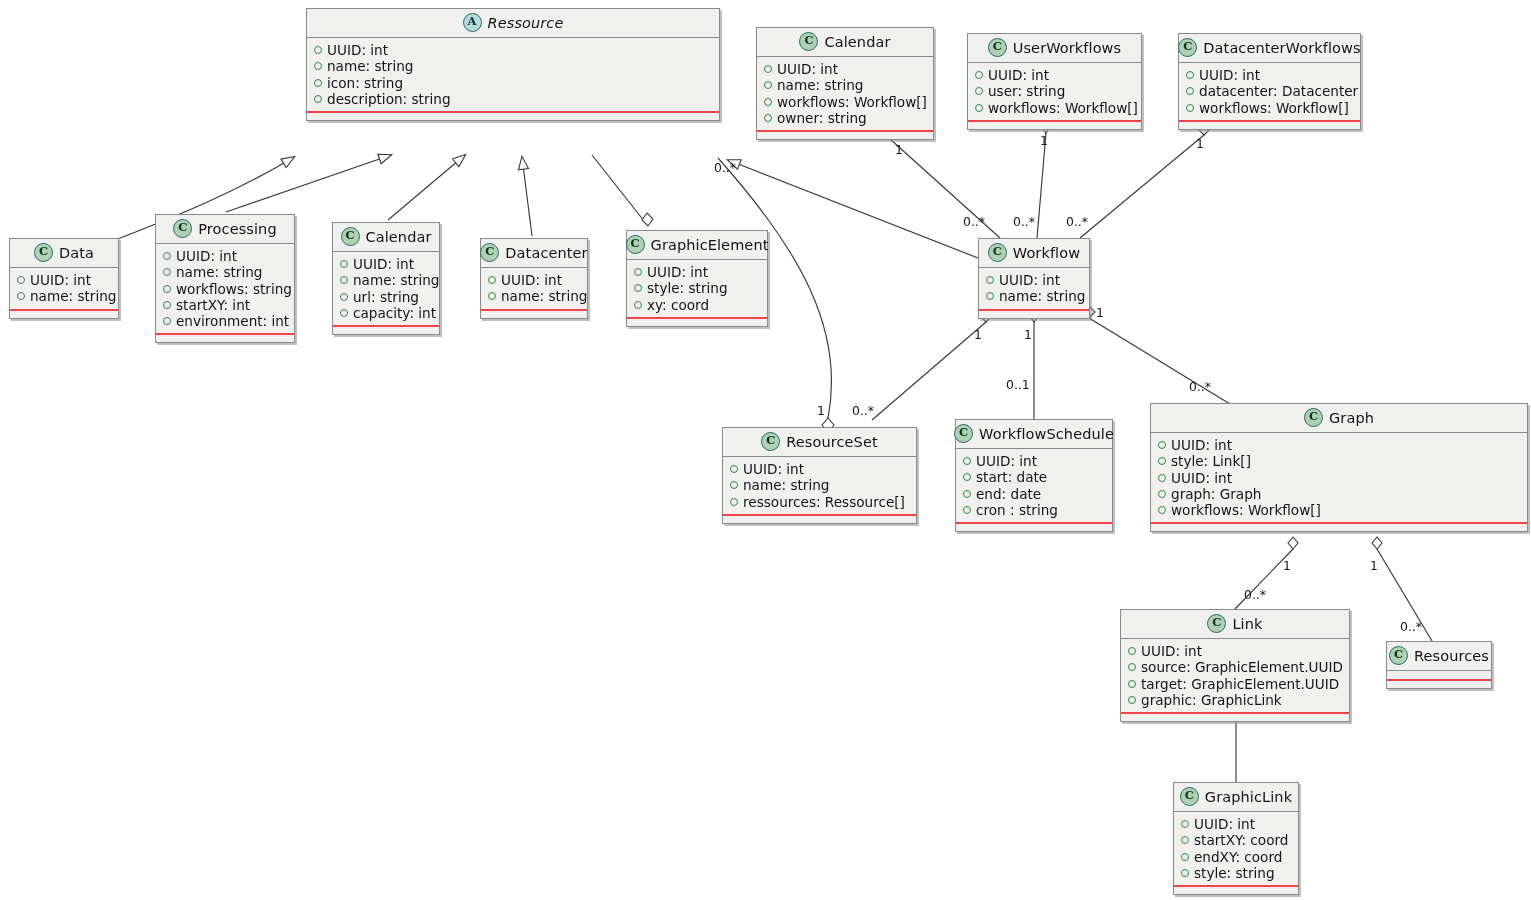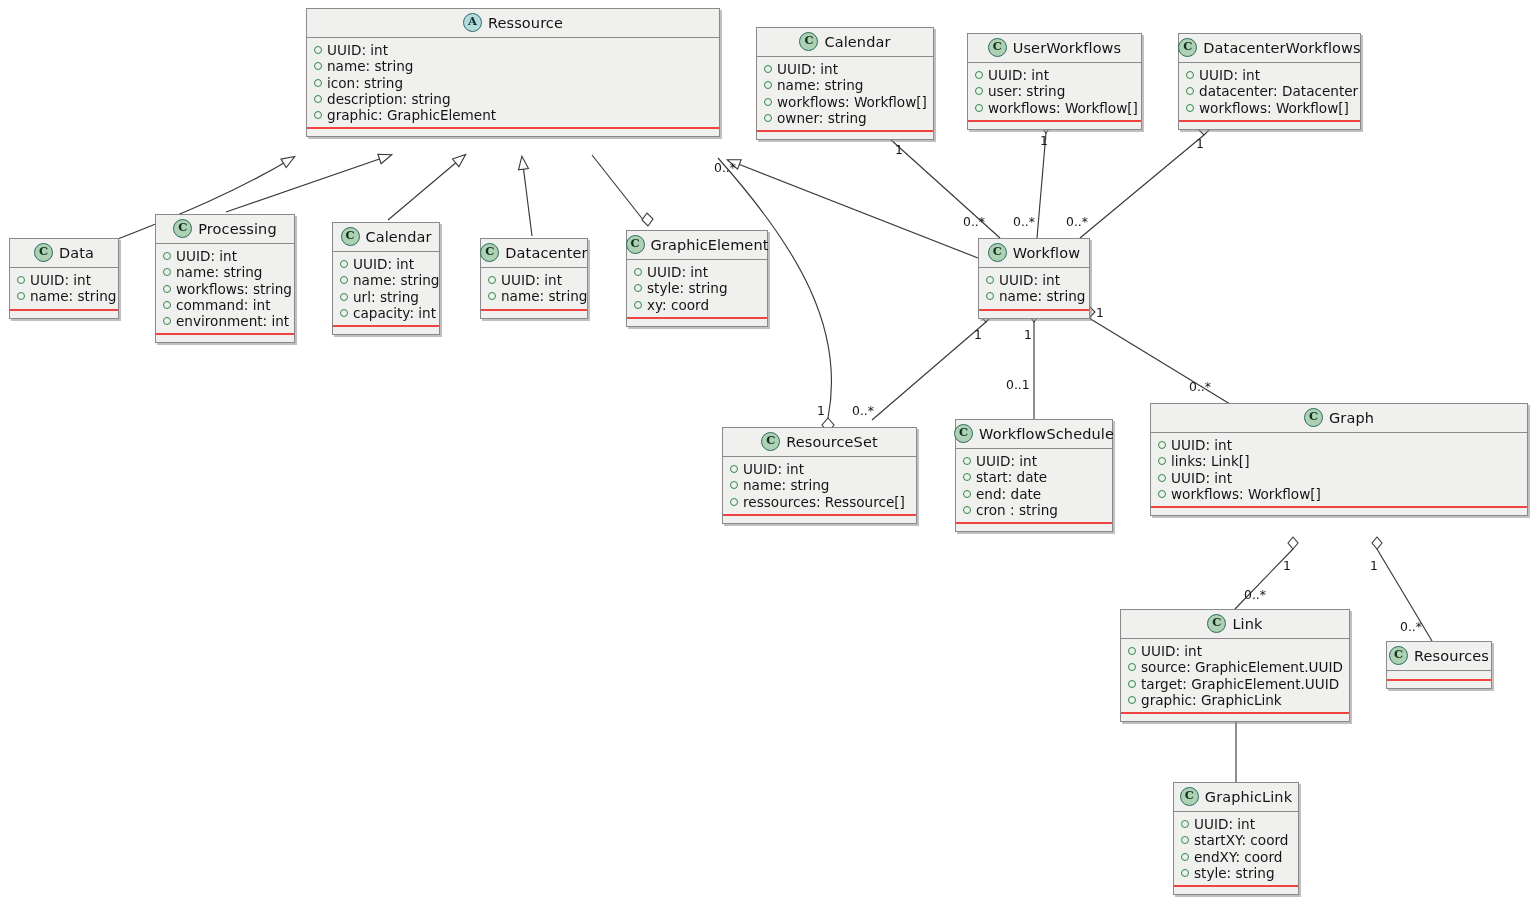--- a/index.html
+++ b/index.html
@@ -34,21 +34,21 @@
     gap:6px;
     padding:4px 8px 5px 8px;
     border-bottom:1px solid #8a8a8a;
     white-space:nowrap;
   }
   .cls-title{
     font-size:14.5px;
     color:#131313;
     letter-spacing:0.1px;
   }
-  .abstract .cls-title{ }
+  .abstract .cls-title{ font-style:italic; }
   .badge{
     width:17px;height:17px;
     border-radius:50%;
     border:1px solid #2b6b5f;
     background:#add1b2;
     color:#11301f;
     font-size:11.5px;
     font-weight:bold;
     line-height:15px;
     text-align:center;
@@ -165,24 +165,20 @@
             <span>name: string</span>
           </div>
           <div class="attr">
             <span class="dot"></span>
             <span>icon: string</span>
           </div>
           <div class="attr">
             <span class="dot"></span>
             <span>description: string</span>
           </div>
-          <div class="attr">
-            <span class="dot"></span>
-            <span>graphic: GraphicElement</span>
-          </div>
         </div>
         <div class="cls-foot"></div>
       </div>
       <div class="cls" style="left: 756px; top: 27px; width: 178px;">
         <div class="cls-head">
           <span class="badge">C</span>
           <span class="cls-title">Calendar</span>
         </div>
         <div class="cls-body">
           <div class="attr">
@@ -276,21 +272,21 @@
           <div class="attr">
             <span class="dot"></span>
             <span>name: string</span>
           </div>
           <div class="attr">
             <span class="dot"></span>
             <span>workflows: string</span>
           </div>
           <div class="attr">
             <span class="dot"></span>
-            <span>command: int</span>
+            <span>startXY: int</span>
           </div>
           <div class="attr">
             <span class="dot"></span>
             <span>environment: int</span>
           </div>
         </div>
         <div class="cls-foot"></div>
       </div>
       <div class="cls" style="left: 332px; top: 222px; width: 108px;">
         <div class="cls-head">
@@ -423,25 +419,29 @@
           <span class="badge">C</span>
           <span class="cls-title">Graph</span>
         </div>
         <div class="cls-body">
           <div class="attr">
             <span class="dot"></span>
             <span>UUID: int</span>
           </div>
           <div class="attr">
             <span class="dot"></span>
-            <span>links: Link[]</span>
-          </div>
-          <div class="attr">
-            <span class="dot"></span>
-            <span>UUID: int</span>
+            <span>style: Link[]</span>
+          </div>
+          <div class="attr">
+            <span class="dot"></span>
+            <span>UUID: int</span>
+          </div>
+          <div class="attr">
+            <span class="dot"></span>
+            <span>graph: Graph</span>
           </div>
           <div class="attr">
             <span class="dot"></span>
             <span>workflows: Workflow[]</span>
           </div>
         </div>
         <div class="cls-foot"></div>
       </div>
       <div class="cls" style="left: 1120px; top: 609px; width: 230px;">
         <div class="cls-head">

